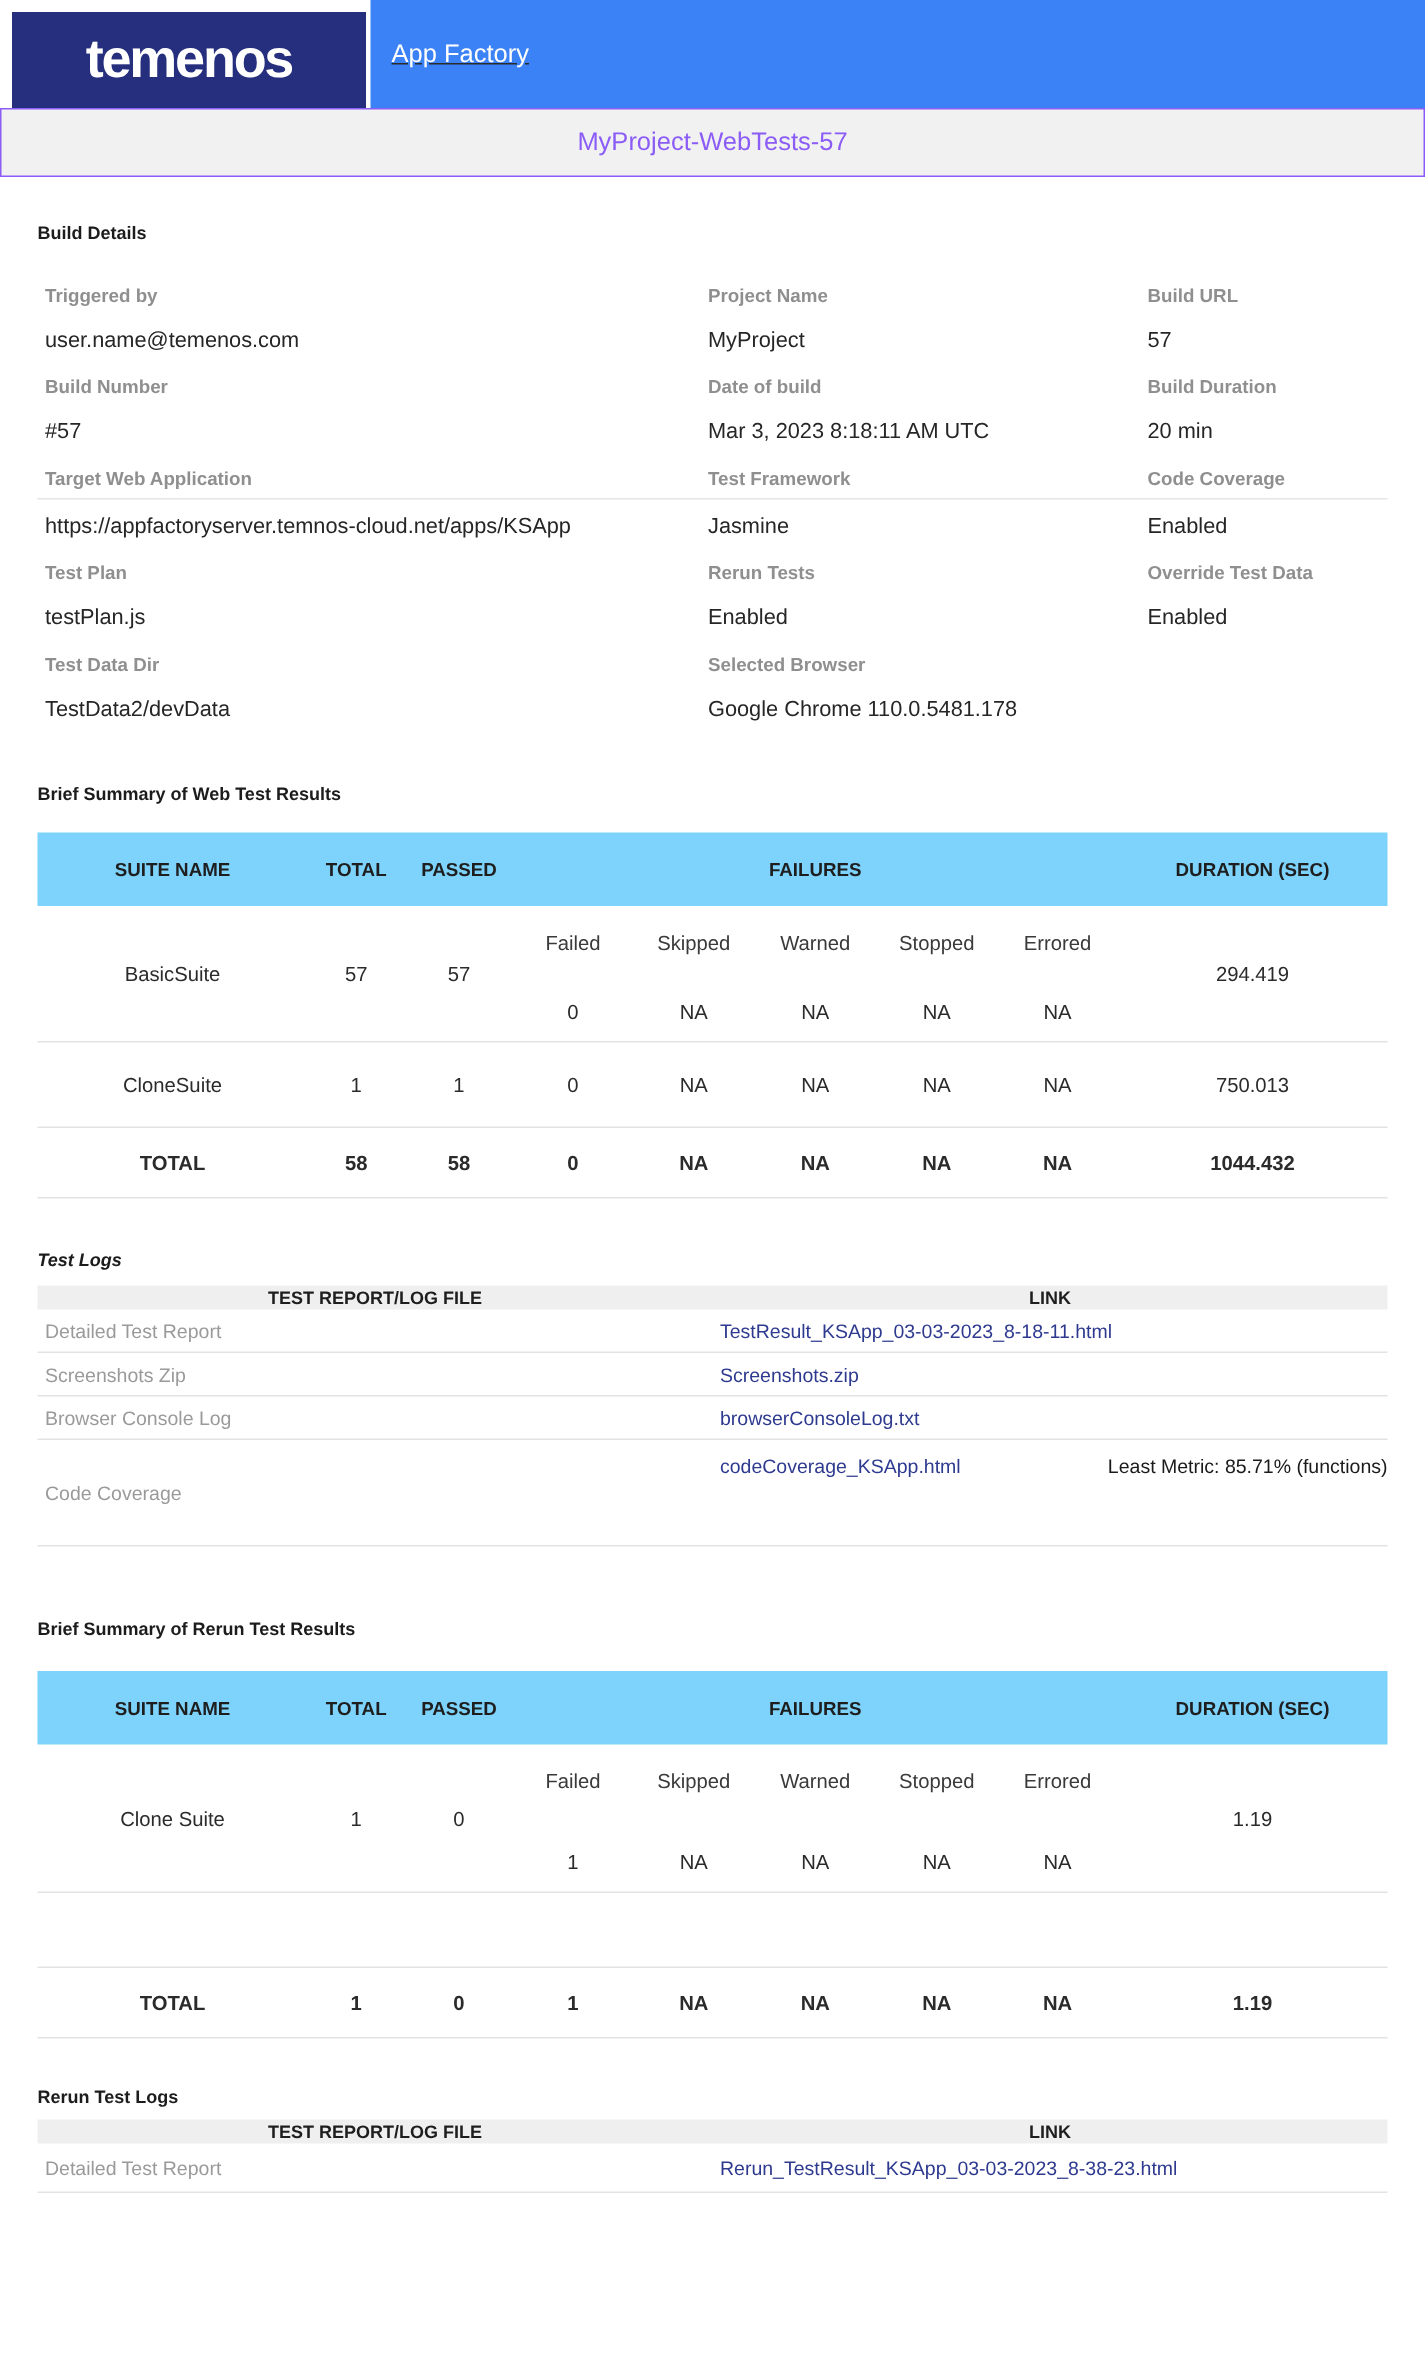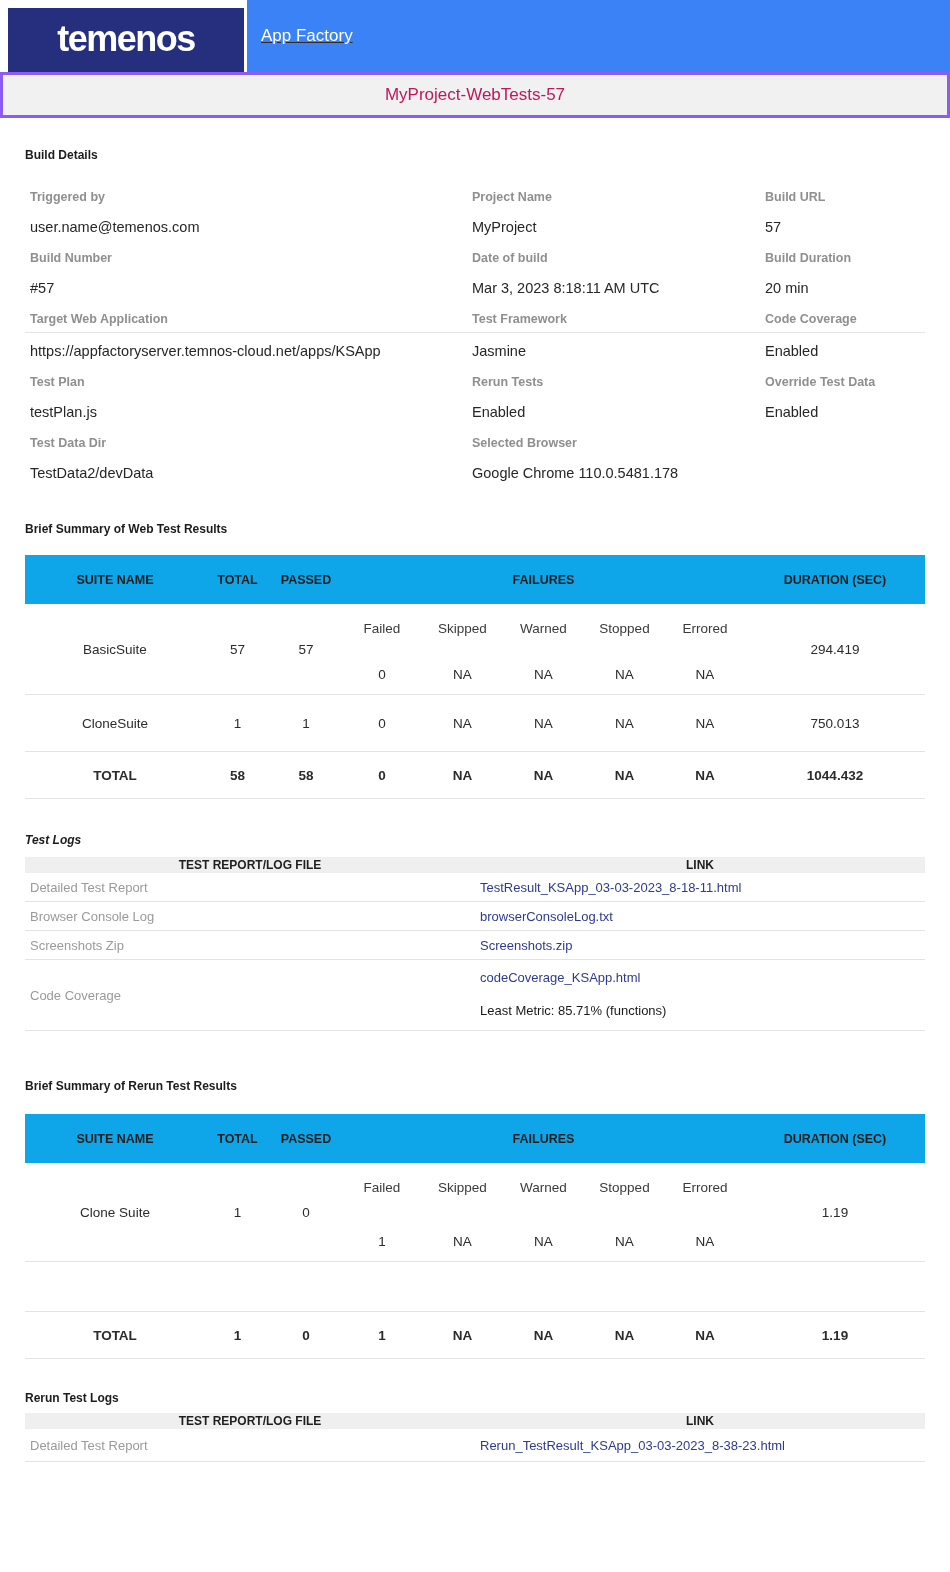--- a/index.html
+++ b/index.html
@@ -23,23 +23,23 @@
     padding-bottom: 3px;
   }
   .bar-seg {
     flex: 1; background: #3b82f6; border-left: 3px solid #fff;
     display: flex; align-items: center; padding-left: 14px;
   }
   .app-title { color: #fff; font-size: 17px; }
 
   
   .subtitle-bar {
-    height: 46px; background: #f1f1f1; border: 3px solid #8b5cf6;
+    height: 46px; background: #f1f1f1; border: 1px solid #8b5cf6;
     display: flex; align-items: center; justify-content: center;
-    font-size: 17px; color: #be185d;
+    font-size: 17px; color: #8b5cf6;
   }
 
   main { padding: 0 25px; }
 
   h2.section { font-size: 12px; font-weight: bold; color: #1c1c1c; line-height: 23px; }
   .h-build    { margin-top: 26px; }
   .h-websum   { margin-top: 36px; }
   .h-testlogs { margin-top: 30px; font-style: italic; }
   .h-rerunsum { margin-top: 44px; }
   .h-rerunlog { margin-top: 28px; }
@@ -50,21 +50,21 @@
   .bd-cell { display: flex; flex-direction: column; }
   .bd-label { font-size: 12.5px; font-weight: bold; color: #8f8f8f; line-height: 16px; }
   .bd-value { font-size: 14.5px; color: #262626; margin-top: 13px; line-height: 18px; }
   .bd-rule { border: none; border-top: 1px solid #e5e5e5; margin: 5px 0 0 0; }
   .bd-values-only { padding-top: 9px; }
 
   
   .sum-table { margin-top: 14px; width: 900px; font-size: 13.5px; }
   .sum-header {
     display: grid; grid-template-columns: 180px 65px 72px 403px 180px;
-    background: #0ea5e9; height: 49px; align-items: center; text-align: center;
+    background: #7dd3fc; height: 49px; align-items: center; text-align: center;
     font-weight: bold; font-size: 12.5px; color: #1e1e1e;
   }
   .sum-row {
     display: grid; grid-template-columns: 180px 65px 72px 80px 81px 81px 81px 80px 180px;
     text-align: center; border-bottom: 1px solid #e3e3e3; color: #2b2b2b;
   }
   .sum-row .cell { display: flex; flex-direction: column; justify-content: center; align-items: center; }
   .row-stacked { height: 91px; }
   .row-stacked-tall { height: 99px; }
   .stack { justify-content: space-between !important; padding: 17px 0 12px 0; }
@@ -83,22 +83,22 @@
   }
   .logs-row {
     display: grid; grid-template-columns: 450px 450px;
     border-bottom: 1px solid #e3e3e3; height: 29px; align-items: center;
     font-size: 13px;
   }
   .logs-label { color: #9a9a9a; padding-left: 5px; }
   .logs-link { padding-left: 5px; }
   .logs-row-tall { height: 71px; }
   .cc-right {
-    display: flex; flex-direction: column; justify-content: space-between;
-    height: 100%; padding: 10px 0 12px 0;
+    display: flex; justify-content: space-between;
+    height: 100%; padding: 10px 0 12px 0; text-align: right;
   }
   .cc-note { color: #1a1a1a; font-size: 13px; padding-left: 5px; }
 </style>
 </head>
 <body>
 
 <header class="topbar">
   <div class="logo-seg">
     <div class="logo-box">
       <span class="logo-text">temenos</span>
@@ -256,26 +256,26 @@
   <div class="logs-table">
     <div class="logs-header">
       <div>TEST REPORT/LOG FILE</div>
       <div>LINK</div>
     </div>
     <div class="logs-row">
       <div class="logs-label">Detailed Test Report</div>
       <a class="logs-link" href="#">TestResult_KSApp_03-03-2023_8-18-11.html</a>
     </div>
     <div class="logs-row">
+      <div class="logs-label">Screenshots Zip</div>
+      <a class="logs-link" href="#">Screenshots.zip</a>
+    </div>
+    <div class="logs-row">
       <div class="logs-label">Browser Console Log</div>
       <a class="logs-link" href="#">browserConsoleLog.txt</a>
-    </div>
-    <div class="logs-row">
-      <div class="logs-label">Screenshots Zip</div>
-      <a class="logs-link" href="#">Screenshots.zip</a>
     </div>
     <div class="logs-row logs-row-tall">
       <div class="logs-label">Code Coverage</div>
       <div class="cc-right">
         <a class="logs-link" href="#">codeCoverage_KSApp.html</a>
         <span class="cc-note">Least Metric: 85.71% (functions)</span>
       </div>
     </div>
   </div>
 

